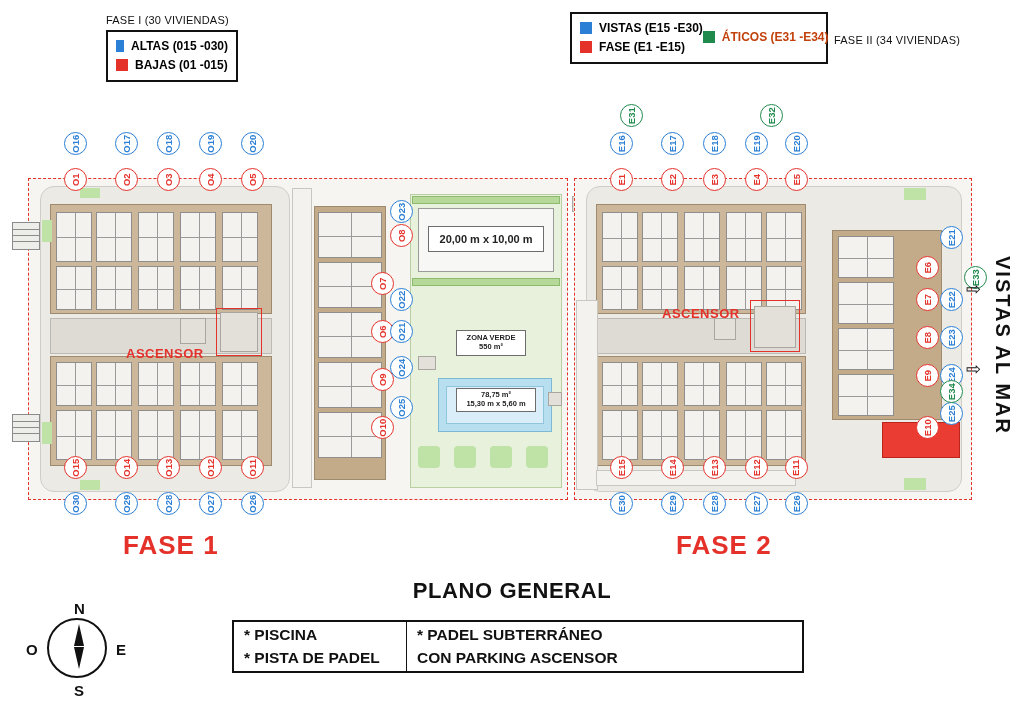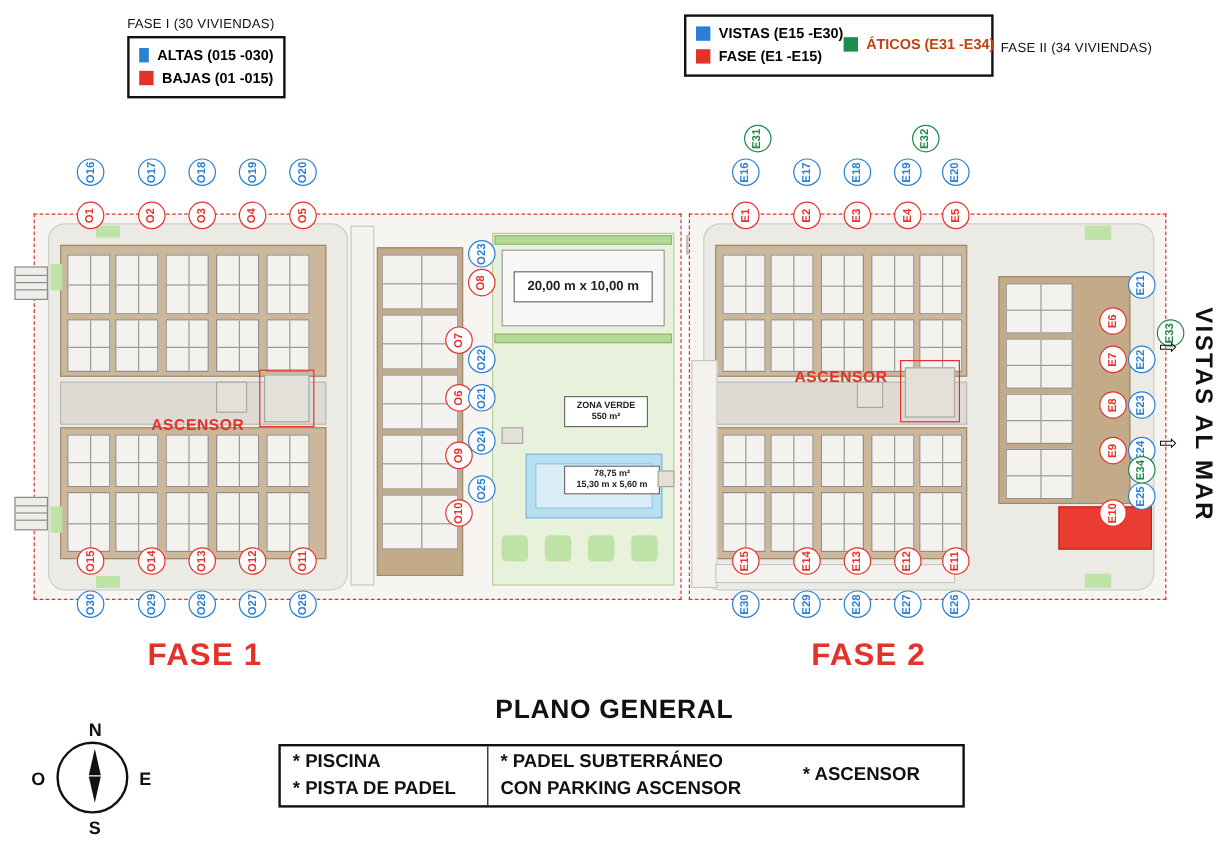--- a/index.html
+++ b/index.html
@@ -152,21 +152,21 @@
     position: absolute;
     background: #fff;
     border: 1px solid #6d6d6d;
     font-size: 11px;
     font-weight: bold;
     color: #222;
     display: flex; align-items: center; justify-content: center;
     text-align: center;
     line-height: 1.15;
   }
-  .boxlabel.small { font-size: 7.5px; font-weight: bold; margin-left: 14px; }
+  .boxlabel.small { font-size: 7.5px; font-weight: bold; }
 
   
   .badge {
     position: absolute;
     width: 23px; height: 23px;
     border-radius: 50%;
     background: #fff;
     display: flex; align-items: center; justify-content: center;
     font-size: 9.5px;
     font-weight: bold;
@@ -817,23 +817,20 @@
   <div class="features-box">
     <div class="fcol" style="width:172px;">
       <div class="fitem">* PISCINA</div>
       <div class="fitem">* PISTA DE PADEL</div>
     </div>
     <div class="fsep"></div>
     <div class="fcol" style="width:252px;">
       <div class="fitem">* PADEL SUBTERRÁNEO</div>
       <div class="fitem">CON PARKING ASCENSOR</div>
     </div>
-    <div class="fcol">
-      <div class="fitem">* ASCENSOR</div>
-    </div>
   </div>
 
   <div class="compass">
     <div class="compass-circle"></div>
     <div class="needle-up"></div>
     <div class="needle-down"></div>
     <div class="cdir n">N</div>
     <div class="cdir s">S</div>
     <div class="cdir o">O</div>
     <div class="cdir e">E</div>

